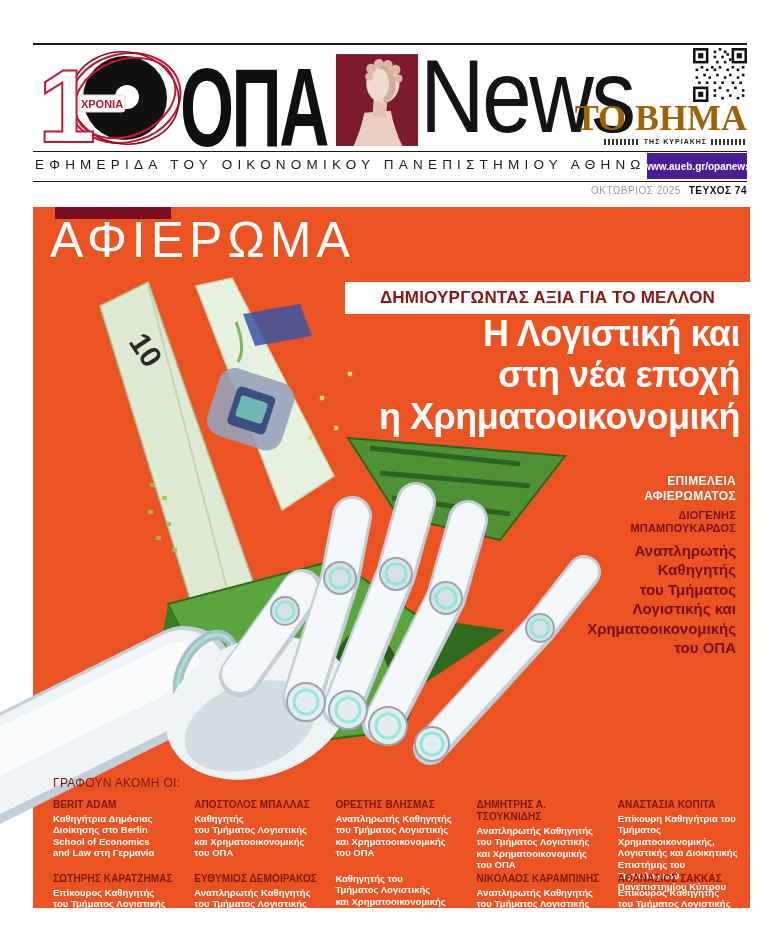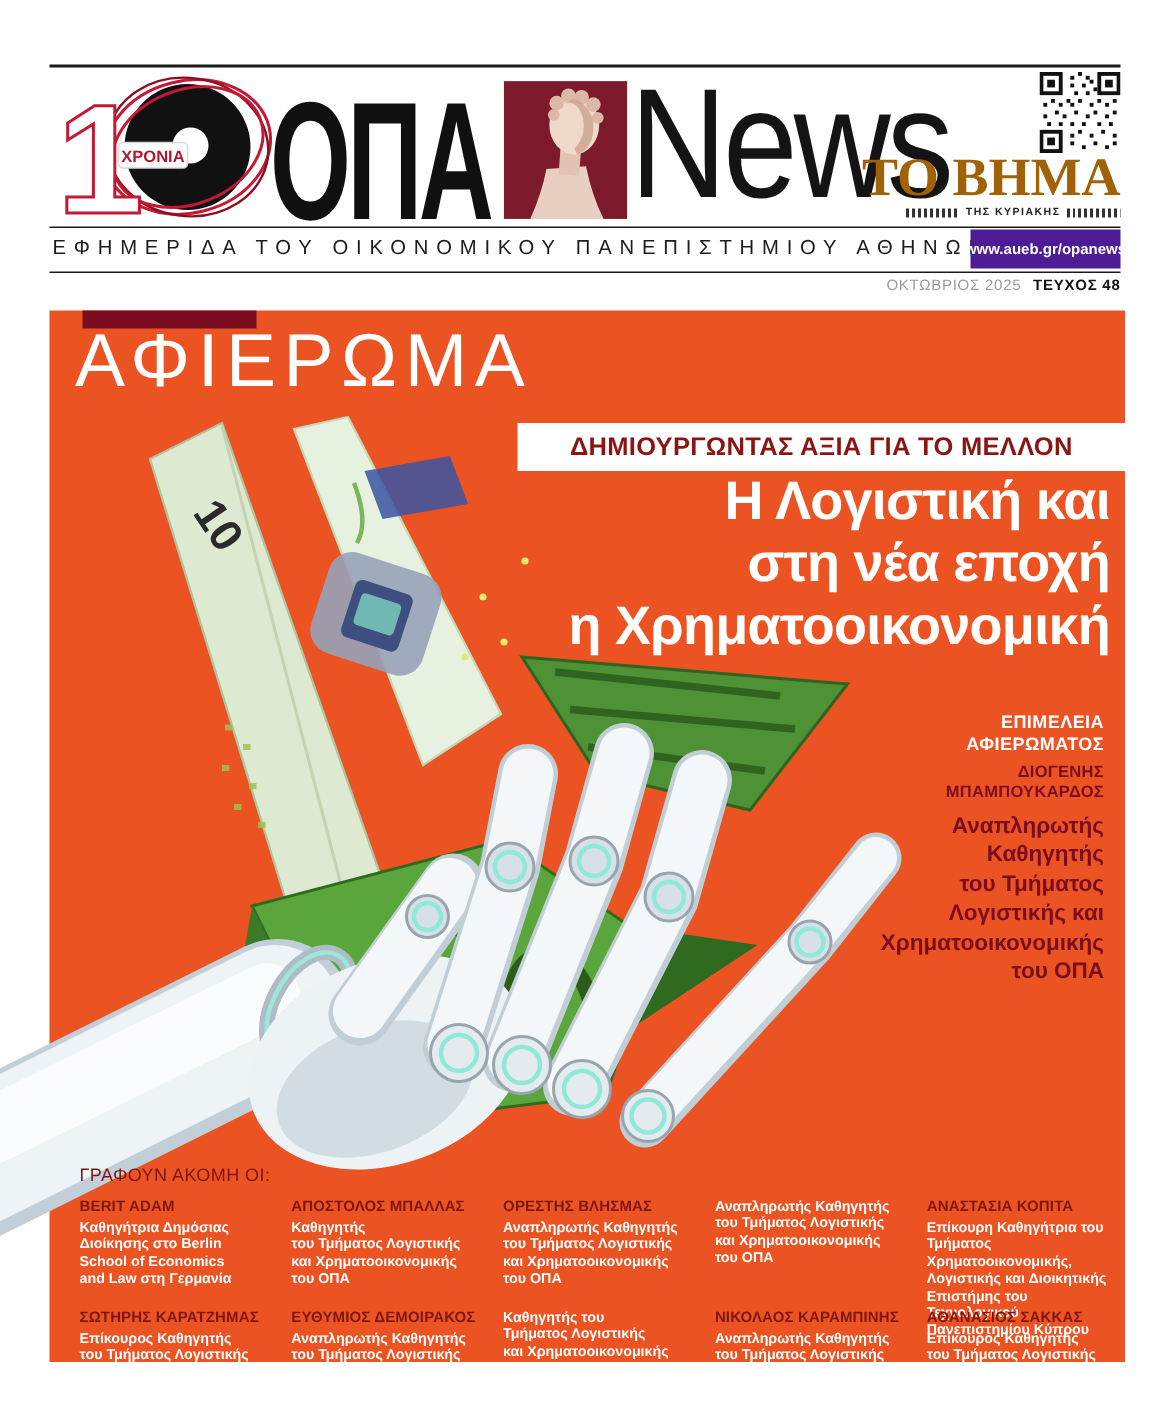--- a/index.html
+++ b/index.html
@@ -166,21 +166,21 @@
       <div class="hatch"></div>
     </div>
   </div>
 
   <div class="rule rule-mid"></div>
   <div class="subtitle">ΕΦΗΜΕΡΙΔΑ ΤΟΥ ΟΙΚΟΝΟΜΙΚΟΥ ΠΑΝΕΠΙΣΤΗΜΙΟΥ ΑΘΗΝΩΝ</div>
   <div class="www-chip">www.aueb.gr/opanews</div>
   <div class="rule rule-low"></div>
   <div class="issue-line">
     <span class="issue-date">ΟΚΤΩΒΡΙΟΣ 2025</span>
-    <span class="issue-no">ΤΕΥΧΟΣ 48</span>
+    <span class="issue-no">ΤΕΥΧΟΣ 74</span>
   </div>
 
   <div class="feature"></div>
   <div class="maroon-tab"></div>
   <div class="afieroma">ΑΦΙΕΡΩΜΑ</div>
 
   <svg class="illustration" viewBox="0 0 620 545">
 
     <polygon points="196,8 232,0 334,198 282,232" fill="#E7F1E0" stroke="#C6D8B8" stroke-width="1.5"></polygon>
     <polygon points="243,36 300,26 312,58 255,68" fill="#3A55A5" opacity="0.85"></polygon>
@@ -309,20 +309,21 @@
 του ΟΠΑ</div>
       </div>
       <div class="contrib">
         <div class="name">ΟΡΕΣΤΗΣ ΒΛΗΣΜΑΣ</div>
         <div class="role">Αναπληρωτής Καθηγητής
 του Τμήματος Λογιστικής
 και Χρηματοοικονομικής
 του ΟΠΑ</div>
       </div>
       <div class="contrib">
+        <div class="name">ΔΗΜΗΤΡΗΣ Α. ΤΣΟΥΚΝΙΔΗΣ</div>
         <div class="role">Αναπληρωτής Καθηγητής
 του Τμήματος Λογιστικής
 και Χρηματοοικονομικής
 του ΟΠΑ</div>
       </div>
       <div class="contrib">
         <div class="name">ΑΝΑΣΤΑΣΙΑ ΚΟΠΙΤΑ</div>
         <div class="role">Επίκουρη Καθηγήτρια του
 Τμήματος Χρηματοοικονομικής,
 Λογιστικής και Διοικητικής

